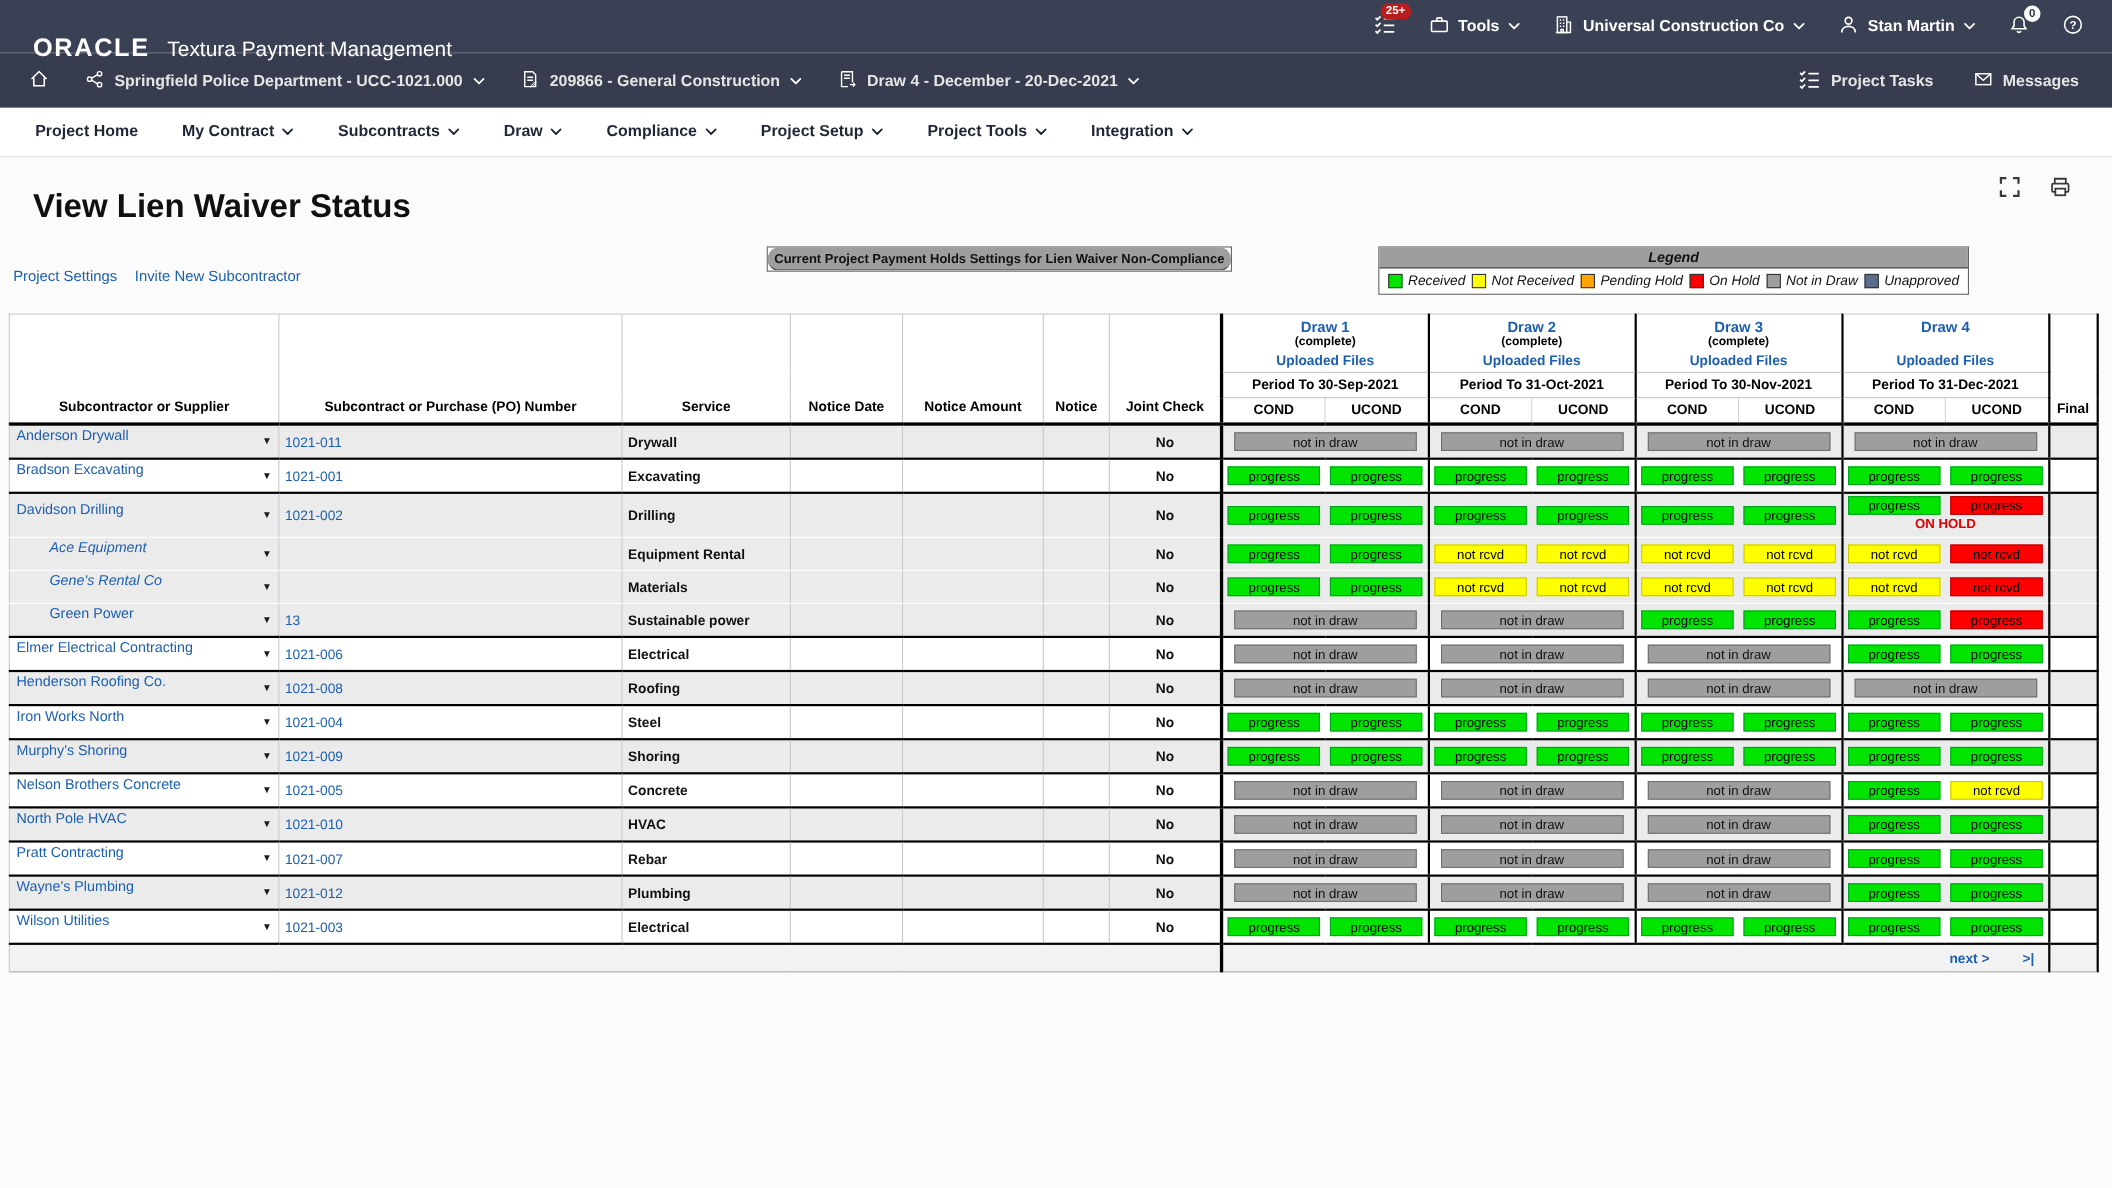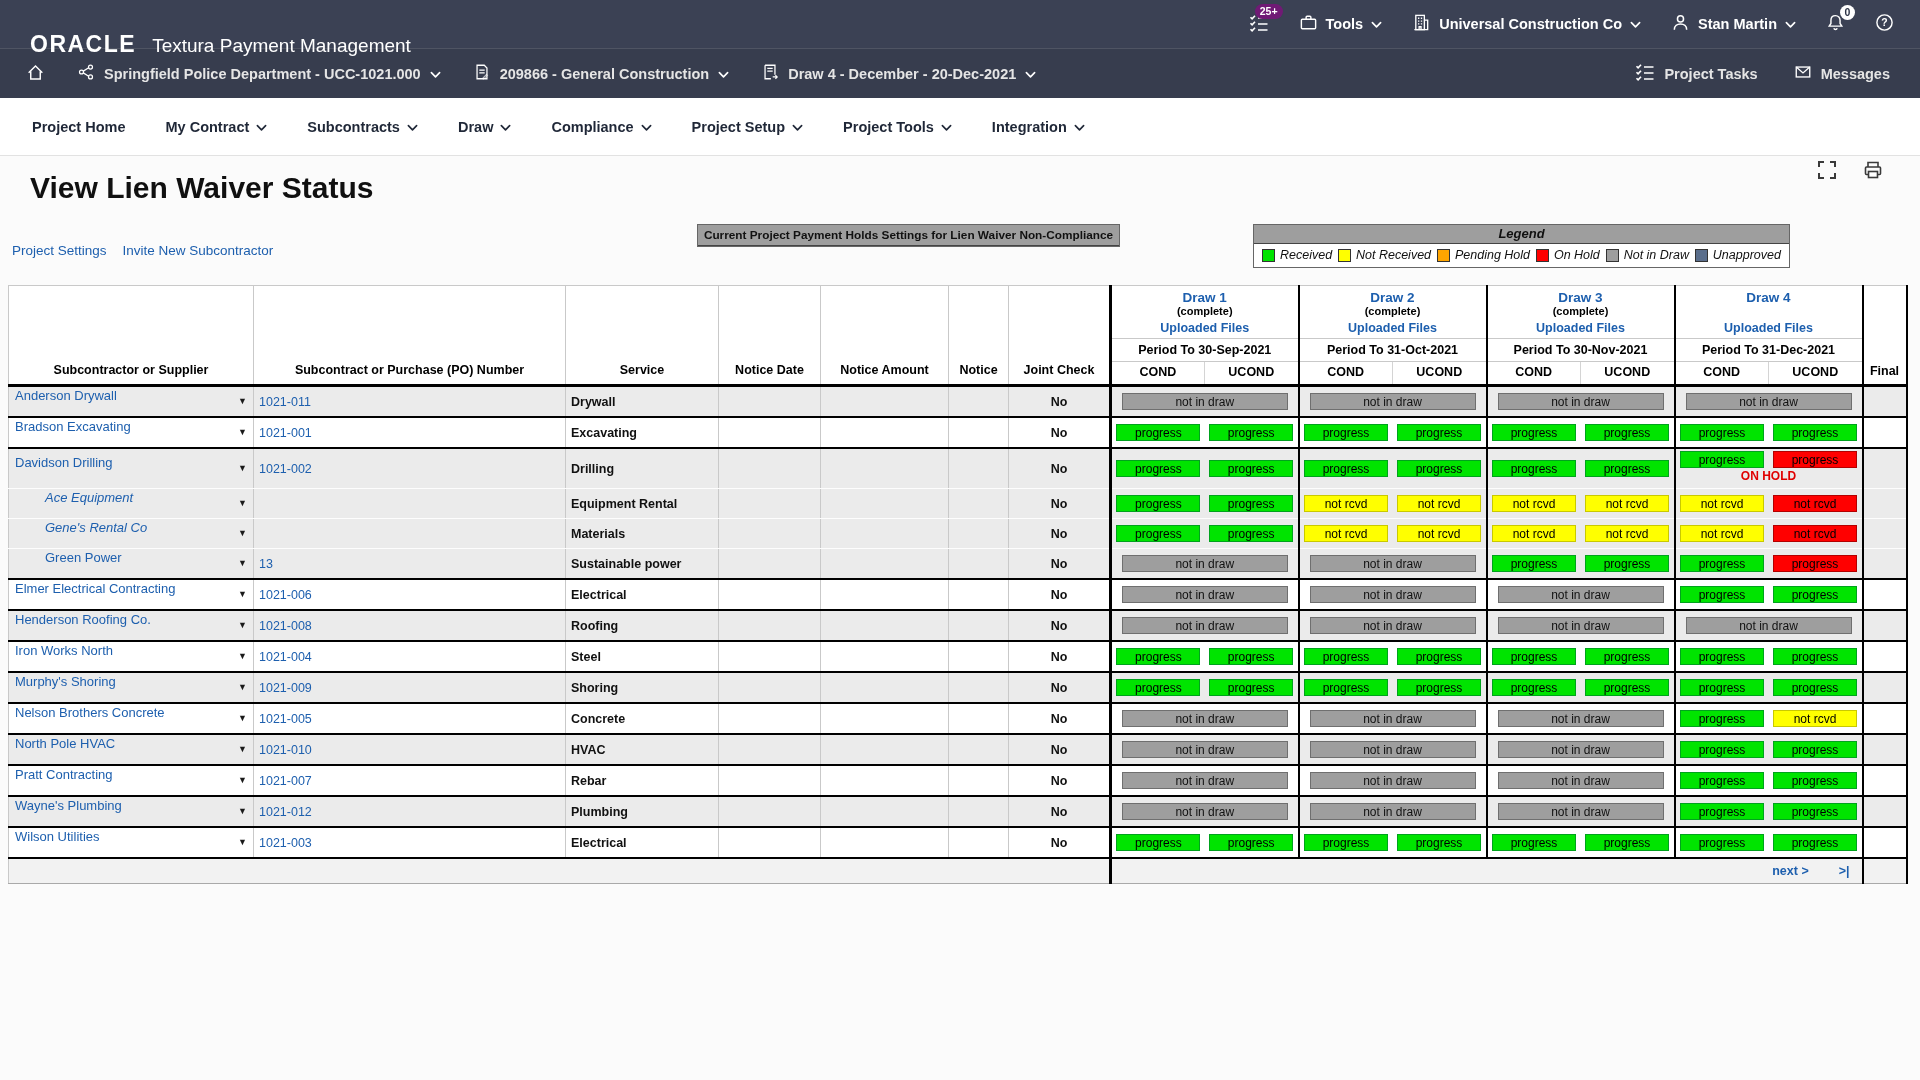--- a/index.html
+++ b/index.html
@@ -12,52 +12,52 @@
 
   
   .topbar { height:48px; background:#3b4154; display:flex; justify-content:space-between;
             align-items:center; padding:0 26px 0 30px; }
   .brand { display:flex; align-items:baseline; gap:16px; color:#fff; }
   .brand-oracle { font-size:23px; font-weight:700; letter-spacing:1.5px; }
   .brand-prod { font-size:19px; font-weight:400;margin-top:44px; }
   .tb-right { display:flex; align-items:center; gap:30px; color:#fff; font-size:14.5px; font-weight:600; }
   .tb-item { display:flex; align-items:center; gap:8px; cursor:pointer; }
   .iwrap { position:relative; display:flex; }
-  .badge-teal { position:absolute; top:-9px; right:-14px; background:#701a75; color:#fff;
+  .badge-teal { position:absolute; top:-9px; right:-14px; background:#b91c1c; color:#fff;
                 border-radius:10px; padding:1px 5px 2px; font-size:10.5px; font-weight:700; }
   .badge-white { position:absolute; top:-8px; right:-10px; background:#fff; color:#2b3245;
                  border-radius:50%; width:15px; height:15px; line-height:15px; text-align:center;
                  font-size:10.5px; font-weight:700; }
 
   
   .crumbbar { height:50px; background:#373d4e; border-top:1px solid rgba(255,255,255,.12);
               display:flex; justify-content:space-between; align-items:center;
               padding:0 30px 0 26px; color:#e5e5e5; font-size:14.5px; font-weight:600; }
   .cb-left { display:flex; align-items:center; gap:32px; }
   .crumb { display:flex; align-items:center; gap:9px; cursor:pointer; }
   .cb-right { display:flex; align-items:center; gap:36px; }
 
   
-  .mainnav { height:58px; background:#fff; border-bottom:1px solid #e2e2e2;
+  .mainnav { height:45px; background:#fff; border-bottom:1px solid #e2e2e2;
              display:flex; align-items:center; gap:40px; padding-left:32px;
              font-size:14.5px; font-weight:700; color:#1f2737; }
   .nav-item { display:flex; align-items:center; gap:7px; cursor:pointer; }
 
   
   .content { position:absolute; top:143px; left:0; right:0; bottom:0; }
   .page-title { position:absolute; left:30px; top:8px; font-size:30px; font-weight:700; color:#101010; }
   .winicons { position:absolute; right:36px; top:16px; display:flex; gap:24px; }
   .winicons span { cursor:pointer; }
   .plinks { position:absolute; left:12px; top:100px; display:flex; gap:16px; font-size:13.5px; }
   .plinks a { color:#1d5fae; }
 
   
   .holds { position:absolute; left:697px; top:81px; width:423px; background:#fff; border:1px solid #666; }
   .holds-h { background:#9e9e9e; border-bottom:1px solid #444; font-weight:700; font-size:11.8px;
-             text-align:center; padding:3px 2px; white-space:nowrap; }
+             text-align:center; padding:3px 2px; white-space:nowrap;border-radius:10px; }
   .holds-b { font-size:12.5px; padding:3px 6px 4px 14px; }
   .holds-b .blt { margin-right:7px; }
 
   
   .legend { position:absolute; left:1253px; top:81px; width:537px; background:#fff; border:1px solid #666; }
   .legend-h { background:#9e9e9e; font-weight:700; font-style:italic; font-size:13px;
               text-align:center; padding:1px 0 2px; border-bottom:1px solid #444; }
   .legend-b { display:flex; align-items:center; justify-content:space-between; padding:4px 8px 5px; }
   .lg-item { display:flex; align-items:center; gap:5px; font-style:italic; font-size:12.5px; }
   .swatch { width:13px; height:13px; border:1px solid #333; display:inline-block; }

